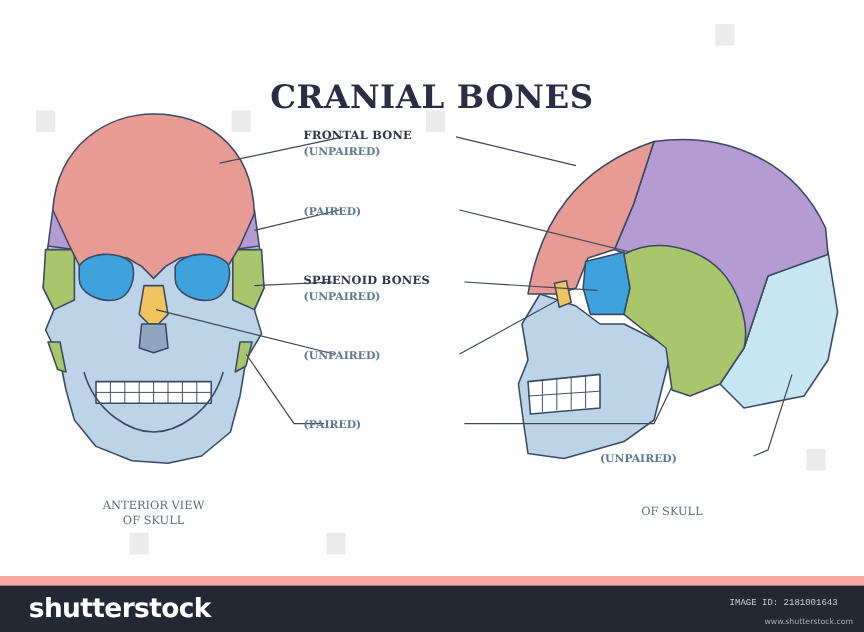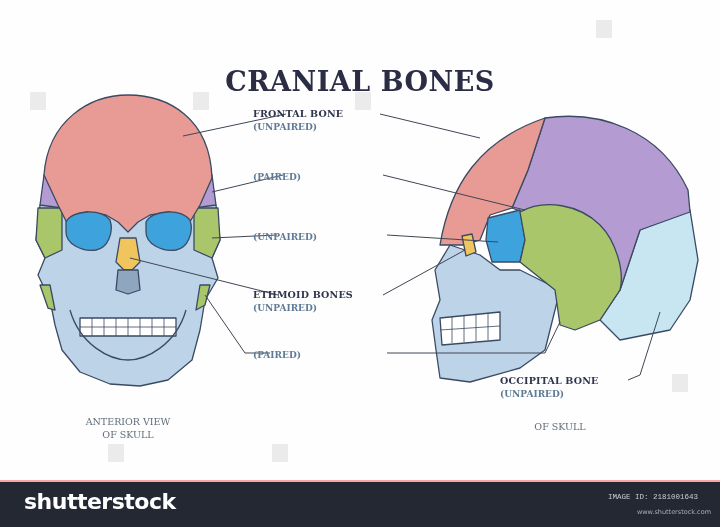--- a/index.html
+++ b/index.html
@@ -12,21 +12,21 @@
     color: #2b2d45; letter-spacing: 0.5px; margin-top: 36px;
   }
   .label { position: absolute; width: 160px; font-family: "DejaVu Serif", serif; }
   .label .name { display: block; font-weight: bold; font-size: 9.5px; color: #30344d; letter-spacing: 0.2px; white-space: nowrap; }
   .label .sub { display: block; font-weight: bold; font-size: 9px; color: #5e7a94; margin-top: 3px; white-space: nowrap; }
   .caption { position: absolute; text-align: center; width: 160px; font-weight: normal; font-size: 9.5px; color: #5f6c7a; line-height: 13px; font-family: "DejaVu Serif", serif; }
   .diagram-svg { position: absolute; left: 0; top: 0; }
   .wm-square { position: absolute; width: 16px; height: 18px; background: #e6e6e6; opacity: 0.8; }
   .footer {
     position: absolute; left: 0; top: 480px; width: 720px; height: 47px;
-    background: #242833; border-top: 2px solid #fca5a5;
+    background: #242833; border-top: 8px solid #fca5a5;
   }
   .footer .logo {
     position: absolute; left: 24px; top: 7px; font-family: "DejaVu Sans", sans-serif;
     font-weight: bold; font-size: 22px; color: #ffffff; letter-spacing: -0.5px;
   }
   .footer .imgid { position: absolute; right: 22px; top: 11px; font-family: Liberation Mono, monospace; font-size: 7.5px; color: #c9ccd2; }
   .footer .site { position: absolute; right: 9px; top: 26px; font-family: "DejaVu Sans", sans-serif; font-size: 6.5px; color: #a8adb5; }
 </style>
 </head>
 <body>
@@ -114,31 +114,30 @@
   </svg>
 
   <div class="label" style="left:253px;top:108px;">
     <span class="name">FRONTAL BONE</span>
     <span class="sub">(UNPAIRED)</span>
   </div>
   <div class="label" style="left:253px;top:169px;">
     <span class="sub">(PAIRED)</span>
   </div>
   <div class="label" style="left:253px;top:229px;">
+    <span class="name">SPHENOID BONES</span>
     <span class="sub">(UNPAIRED)</span>
   </div>
   <div class="label" style="left:253px;top:289px;">
-    <span class="name">ETHMOID BONES</span>
     <span class="sub">(UNPAIRED)</span>
   </div>
   <div class="label" style="left:253px;top:347px;">
     <span class="sub">(PAIRED)</span>
   </div>
   <div class="label" style="left:500px;top:375px;">
-    <span class="name">OCCIPITAL BONE</span>
     <span class="sub">(UNPAIRED)</span>
   </div>
 
   <div class="caption" style="left:48px;top:415px;">
     <div>ANTERIOR VIEW</div>
     <div>OF SKULL</div>
   </div>
   <div class="caption" style="left:480px;top:420px;">
     <div>OF SKULL</div>
   </div>

